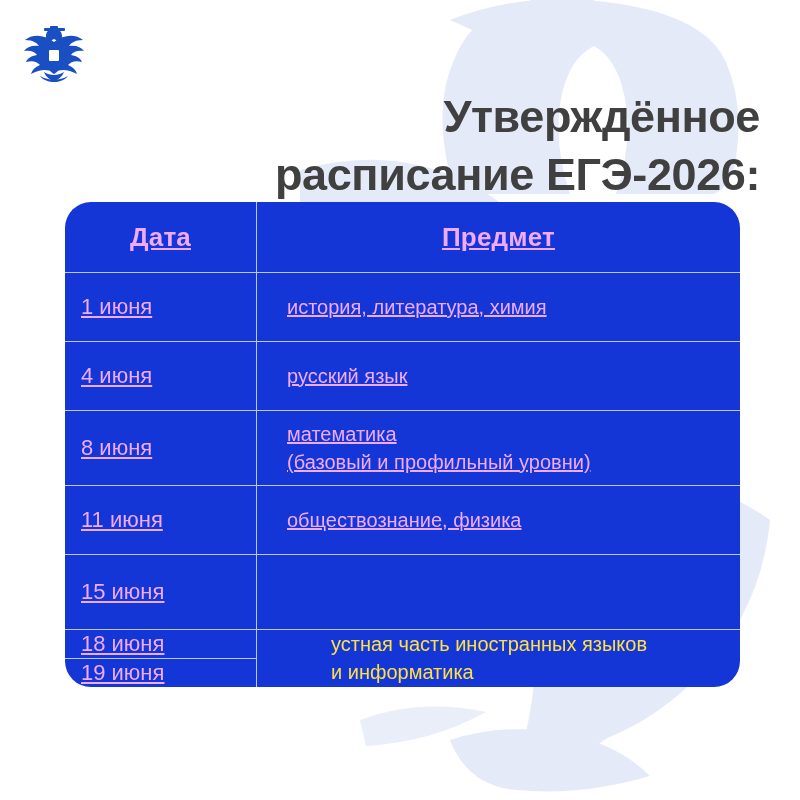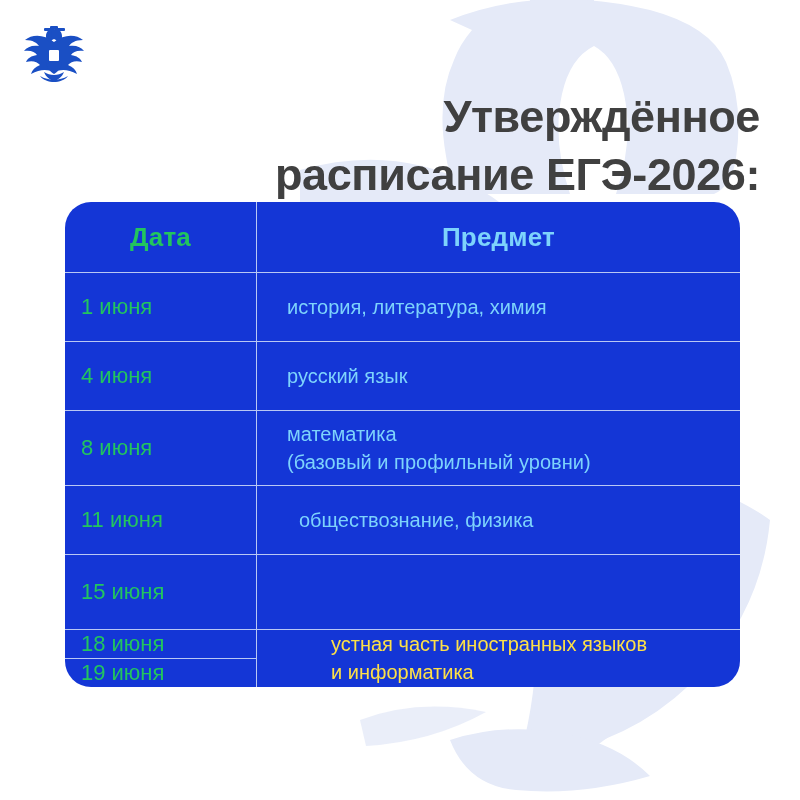--- a/index.html
+++ b/index.html
@@ -78,53 +78,55 @@
   .row:first-child { border-top: none; }
 
   .cell-date {
     width: 192px;
     flex: 0 0 192px;
     box-sizing: border-box;
     padding: 0 0 0 16px;
     display: flex;
     align-items: center;
     border-right: 1.5px solid #b9c8f4;
-    color: #22c55e;
+    color: #f0abfc;
     font-size: 22px;
     font-weight: 400;
+    text-decoration: underline;
   }
   .cell-subject {
     flex: 1 1 auto;
     box-sizing: border-box;
     padding: 0 18px 0 30px;
     display: flex;
     align-items: center;
-    color: #7dd3fc;
+    color: #f0abfc;
     font-size: 20px;
     font-weight: 400;
     line-height: 1.42;
+    text-decoration: underline;
   }
 
   
   .head {
     height: 70px;
   }
   .head .cell-date,
   .head .cell-subject {
     justify-content: center;
     padding: 0;
     font-size: 26px;
     font-weight: 800;
     letter-spacing: 0.2px;
   }
 
   .r1 { height: 68px; }
   .r2 { height: 68px; justify-content: space-between; }
   .r3 { height: 74px; }
-  .r4 { height: 68px; gap: 12px; }
+  .r4 { height: 68px; }
   .r5 { height: 74px; }
 
   
   .merged {
     display: flex;
     align-items: stretch;
     border-top: 1.5px solid #b9c8f4;
     gap: 44px;
   }
   .merged-dates {

